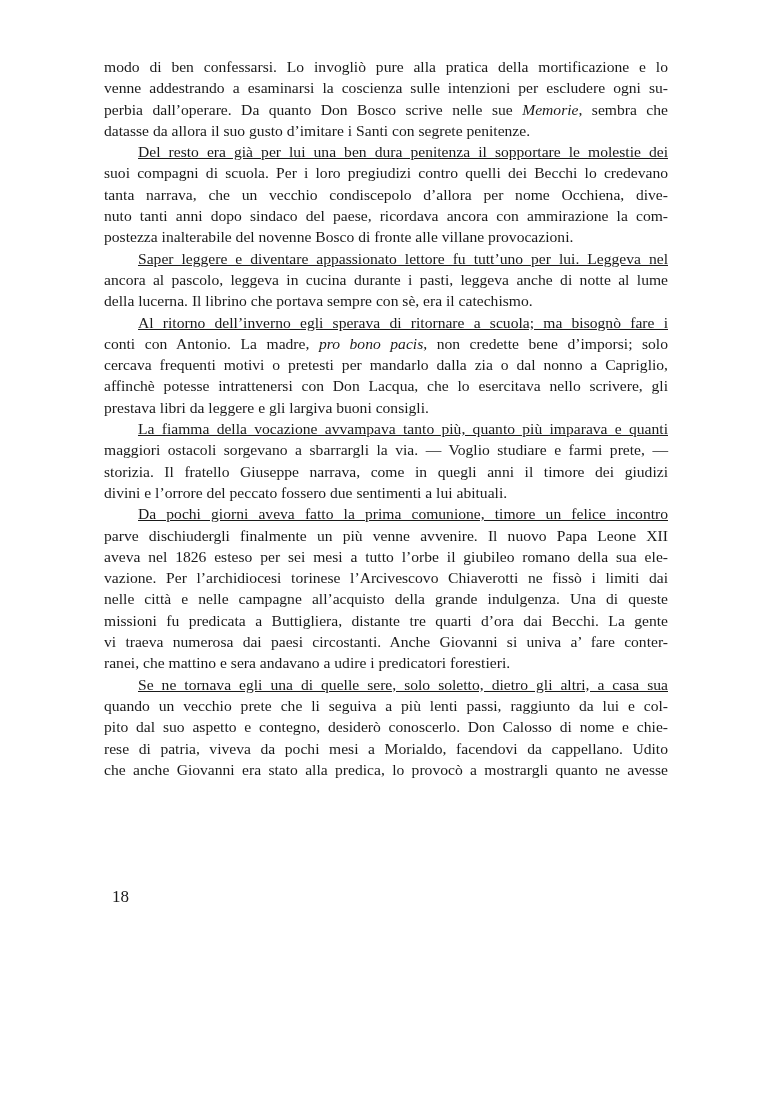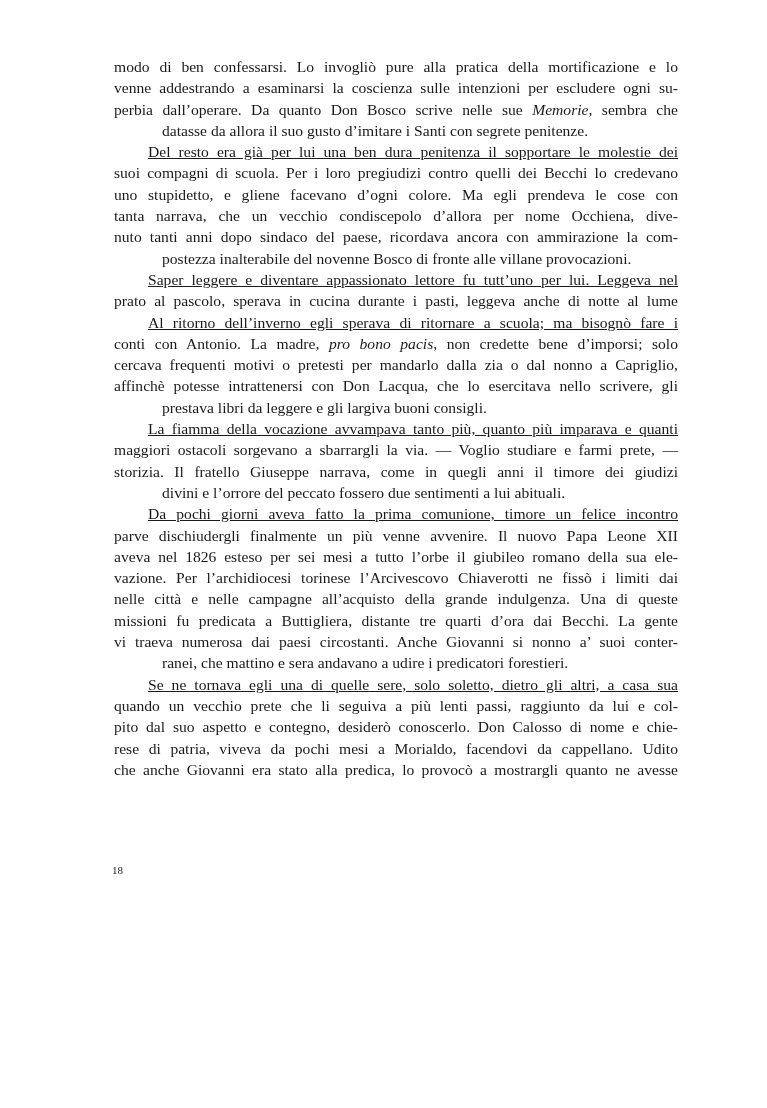--- a/index.html
+++ b/index.html
@@ -10,73 +10,72 @@
     body {
       width: 767px;
       height: 1108px;
       position: relative;
       overflow: hidden;
       font-family: "Liberation Serif", "DejaVu Serif", serif;
       color: #1a1a1a;
     }
     .page {
       position: absolute;
-      left: 114px;
+      left: 104px;
       top: 56px;
       width: 564px;
     }
     .line {
       display: block;
       height: 21.3px;
       line-height: 21.3px;
       font-size: 15.6px;
       white-space: nowrap;
       text-align: justify;
       text-align-last: justify;
     }
     .line.last {
       text-align-last: left;
-      margin-left: 48px;
     }
     .line.indent {
       padding-left: 34px;
       text-decoration: underline;
     }
     .page-number {
       position: absolute;
       left: 112px;
-      top: 864px;
-      font-size: 11px;
+      top: 887px;
+      font-size: 17px;
       font-family: "Liberation Serif", "DejaVu Serif", serif;
       color: #1a1a1a;
       text-align: center;
     }
     em { }
   </style>
 </head>
 <body>
 
 <div class="page" id="page-body">
     <div>
       <span class="line">modo di ben confessarsi. Lo invogliò pure alla pratica della mortificazione e lo</span>
       <span class="line">venne addestrando a esaminarsi la coscienza sulle intenzioni per escludere ogni su-</span>
       <span class="line">perbia dall’operare. Da quanto Don Bosco scrive nelle sue <em>Memorie</em>, sembra che</span>
       <span class="line last">datasse da allora il suo gusto d’imitare i Santi con segrete penitenze.</span>
     </div>
     <div>
       <span class="line indent">Del resto era già per lui una ben dura penitenza il sopportare le molestie dei</span>
       <span class="line">suoi compagni di scuola. Per i loro pregiudizi contro quelli dei Becchi lo credevano</span>
-      <span class="line">uno stupidetto, e gliene facevano d’ogni colore. Ma egli prendeva le cose con</span>
       <span class="line">tanta narrava, che un vecchio condiscepolo d’allora per nome Occhiena, dive-</span>
       <span class="line">nuto tanti anni dopo sindaco del paese, ricordava ancora con ammirazione la com-</span>
       <span class="line last">postezza inalterabile del novenne Bosco di fronte alle villane provocazioni.</span>
     </div>
     <div>
       <span class="line indent">Saper leggere e diventare appassionato lettore fu tutt’uno per lui. Leggeva nel</span>
-      <span class="line">prato al pascolo, sperava in cucina durante i pasti, leggeva anche di notte al lume</span>
+      <span class="line">ancora al pascolo, leggeva in cucina durante i pasti, leggeva anche di notte al lume</span>
+      <span class="line last">della lucerna. Il librino che portava sempre con sè, era il catechismo.</span>
     </div>
     <div>
       <span class="line indent">Al ritorno dell’inverno egli sperava di ritornare a scuola; ma bisognò fare i</span>
       <span class="line">conti con Antonio. La madre, <em>pro bono pacis</em>, non credette bene d’imporsi; solo</span>
       <span class="line">cercava frequenti motivi o pretesti per mandarlo dalla zia o dal nonno a Capriglio,</span>
       <span class="line">affinchè potesse intrattenersi con Don Lacqua, che lo esercitava nello scrivere, gli</span>
       <span class="line last">prestava libri da leggere e gli largiva buoni consigli.</span>
     </div>
     <div>
       <span class="line indent">La fiamma della vocazione avvampava tanto più, quanto più imparava e quanti</span>
@@ -84,21 +83,21 @@
       <span class="line">storizia. Il fratello Giuseppe narrava, come in quegli anni il timore dei giudizi</span>
       <span class="line last">divini e l’orrore del peccato fossero due sentimenti a lui abituali.</span>
     </div>
     <div>
       <span class="line indent">Da pochi giorni aveva fatto la prima comunione, timore un felice incontro</span>
       <span class="line">parve dischiudergli finalmente un più venne avvenire. Il nuovo Papa Leone XII</span>
       <span class="line">aveva nel 1826 esteso per sei mesi a tutto l’orbe il giubileo romano della sua ele-</span>
       <span class="line">vazione. Per l’archidiocesi torinese l’Arcivescovo Chiaverotti ne fissò i limiti dai</span>
       <span class="line">nelle città e nelle campagne all’acquisto della grande indulgenza. Una di queste</span>
       <span class="line">missioni fu predicata a Buttigliera, distante tre quarti d’ora dai Becchi. La gente</span>
-      <span class="line">vi traeva numerosa dai paesi circostanti. Anche Giovanni si nonno a’ suoi conter-</span>
+      <span class="line">vi traeva numerosa dai paesi circostanti. Anche Giovanni si univa a’ fare conter-</span>
       <span class="line last">ranei, che mattino e sera andavano a udire i predicatori forestieri.</span>
     </div>
     <div>
       <span class="line indent">Se ne tornava egli una di quelle sere, solo soletto, dietro gli altri, a casa sua</span>
       <span class="line">quando un vecchio prete che li seguiva a più lenti passi, raggiunto da lui e col-</span>
       <span class="line">pito dal suo aspetto e contegno, desiderò conoscerlo. Don Calosso di nome e chie-</span>
       <span class="line">rese di patria, viveva da pochi mesi a Morialdo, facendovi da cappellano. Udito</span>
       <span class="line">che anche Giovanni era stato alla predica, lo provocò a mostrargli quanto ne avesse</span>
     </div>
   </div>

